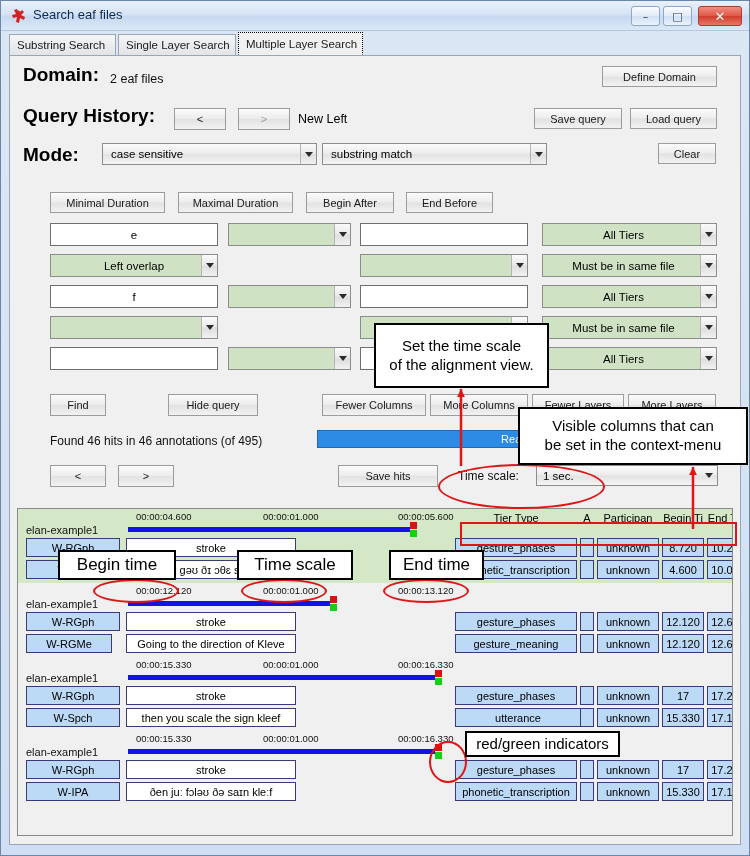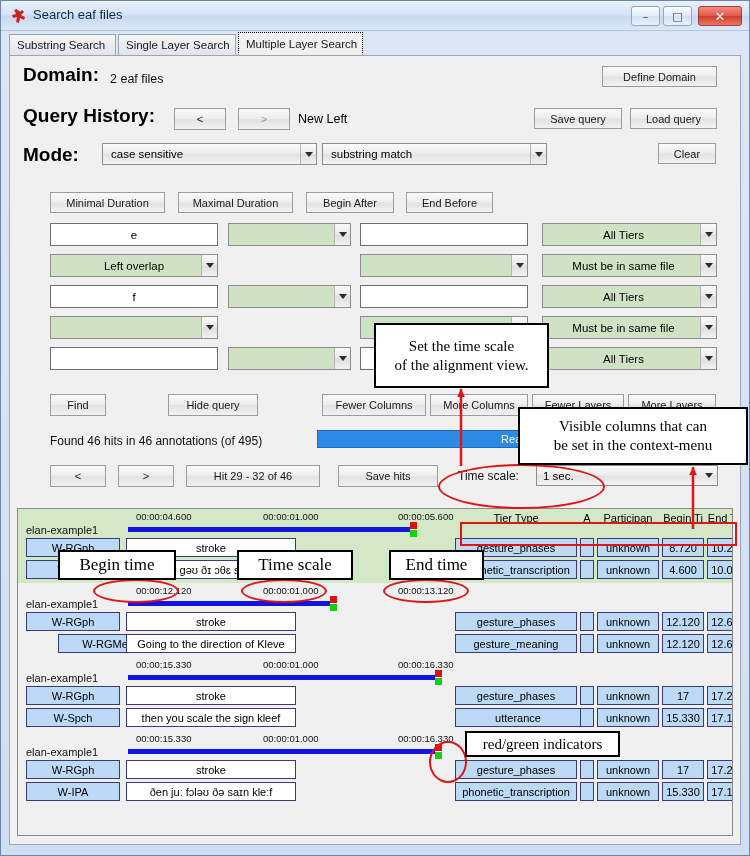--- a/index.html
+++ b/index.html
@@ -171,21 +171,21 @@
   .colhdr {
     position:absolute; font-size:11px; color:#000;
     display:flex; align-items:center; justify-content:center;
     white-space:nowrap;
   }
 
   
   .callout {
     position:absolute;
     background:#fff; border:2px solid #000;
-    font-family:Liberation Serif, serif;
+    font-family:Liberation Sans, sans-serif;
     font-size:15px; color:#000;
     display:flex; align-items:center; justify-content:center;
     text-align:center; line-height:1.25;
     z-index:60;
   }
   .ellipse {
     position:absolute; border:2.5px solid #e01515;
     border-radius:50%; background:transparent; z-index:55;
     pointer-events:none;
   }
@@ -342,21 +342,20 @@
     <div class="btn" style="left:522px;top:338px;width:92px;height:22px;">Fewer Layers</div>
     <div class="btn" style="left:618px;top:338px;width:88px;height:22px;">More Layers</div>
 
     <div style="position:absolute;left:40px;top:378px;font-size:12px;color:#111;">Found 46 hits in 46 annotations (of 495)</div>
     <div id="progress" style="left:307px;top:374px;width:400px;height:18px;">
       <span>Ready</span>
     </div>
 
     <div class="btn" style="left:40px;top:409px;width:56px;height:22px;">&lt;</div>
     <div class="btn" style="left:108px;top:409px;width:56px;height:22px;">&gt;</div>
-    <div class="btn" style="left:176px;top:409px;width:134px;height:22px;">Hit 29 - 32 of 46</div>
     <div class="btn" style="left:328px;top:409px;width:100px;height:22px;">Save hits</div>
     <div style="position:absolute;left:448px;top:413px;font-size:12px;color:#111;">Time scale:</div>
     <div class="cb" style="left:526px;top:409px;width:182px;height:21px;">
       <span class="cbtext" style="text-align:left;padding-left:6px;">1 sec.</span>
       <span class="arrowbox" style="border-left:none;background:transparent;">
           <span class="arrow"></span>
         </span>
     </div>
 
     <div id="results">
@@ -391,21 +390,21 @@
           <div class="timebar" style="left: 110px; top: 18px; width: 202px;"></div>
           <div class="ind-red" style="left: 312px; top: 13px;"></div>
           <div class="ind-green" style="left: 312px; top: 21px;"></div>
           <div class="tierlbl" style="left: 8px; top: 29px; width: 94px; height: 19px;">W-RGph</div>
           <div class="annbox" style="left: 108px; top: 29px; width: 170px; height: 19px;">stroke</div>
           <div class="cell" style="left: 437px; top: 29px; width: 122px; height: 19px;">gesture_phases</div>
           <div class="cell" style="left: 562px; top: 29px; width: 14px; height: 19px;"></div>
           <div class="cell" style="left: 579px; top: 29px; width: 62px; height: 19px;">unknown</div>
           <div class="cell" style="left: 644px; top: 29px; width: 42px; height: 19px;">12.120</div>
           <div class="cell" style="left: 689px; top: 29px; width: 42px; height: 19px;">12.680</div>
-          <div class="tierlbl" style="left: 8px; top: 51px; width: 94px; height: 19px; margin-left: 32px;">W-RGMe</div>
+          <div class="tierlbl" style="left: 8px; top: 51px; width: 86px; height: 19px;">W-RGMe</div>
           <div class="annbox" style="left: 108px; top: 51px; width: 170px; height: 19px;">Going to the direction of Kleve</div>
           <div class="cell" style="left: 437px; top: 51px; width: 122px; height: 19px;">gesture_meaning</div>
           <div class="cell" style="left: 562px; top: 51px; width: 14px; height: 19px;"></div>
           <div class="cell" style="left: 579px; top: 51px; width: 62px; height: 19px;">unknown</div>
           <div class="cell" style="left: 644px; top: 51px; width: 42px; height: 19px;">12.120</div>
           <div class="cell" style="left: 689px; top: 51px; width: 42px; height: 19px;">12.680</div>
         </div>
         <div class="hitblock" style="top: 148px; height: 74px;">
           <div class="tick" style="left: 118px; top: 2px;">00:00:15.330</div>
           <div class="tick" style="left: 245px; top: 2px;">00:00:01.000</div>

